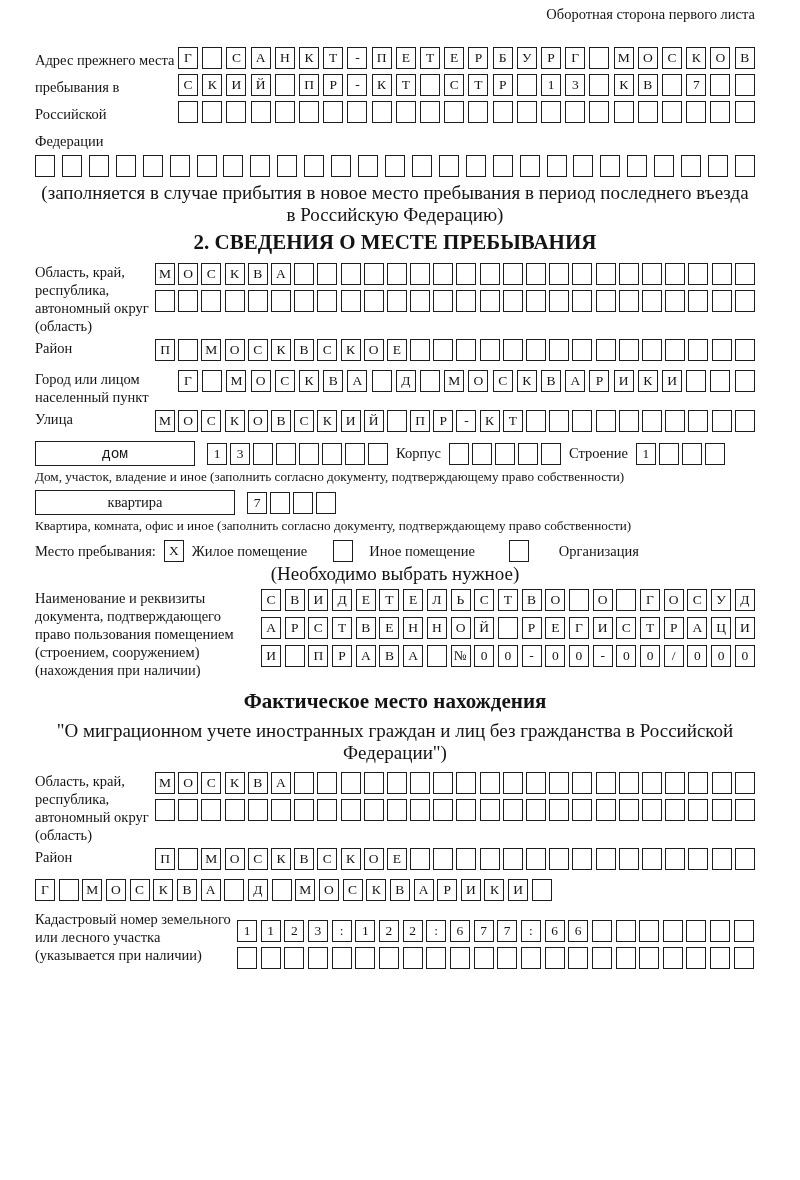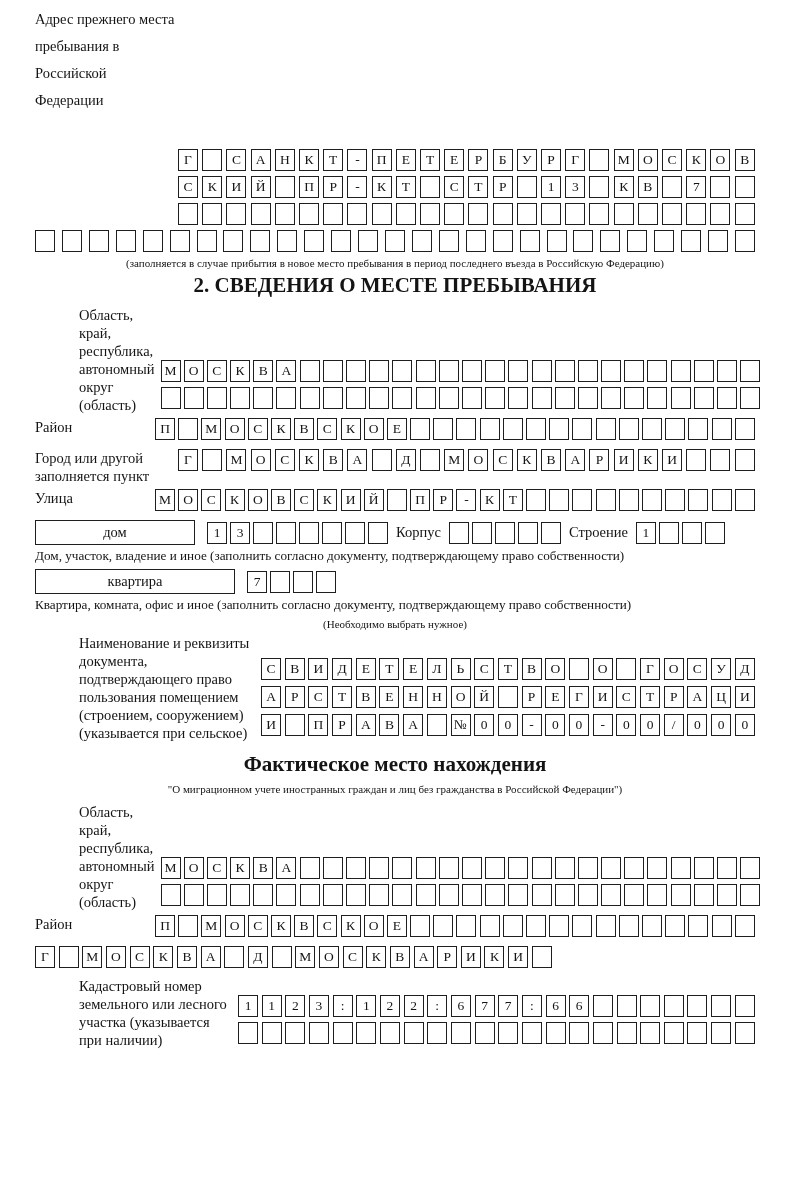--- a/index.html
+++ b/index.html
@@ -19,49 +19,50 @@
     border:1.6px solid #1e1e1e;
     display:inline-flex;align-items:center;justify-content:center;
     font-size:13.5px;line-height:1;background:#fff;
   }
   .cellrow{display:flex;justify-content:space-between;margin-bottom:5px;}
   .w24{width:577px;margin-left:auto;}
   .w26{width:600px;margin-left:auto;}
   .w27{width:720px;}
   .w21{width:494px;}
   .w22{width:517px;margin-left:auto;}
-  .block1{display:flex;flex-direction:column;}
+  .block1{display:flex;}
   .b1label{width:143px;flex:0 0 143px;font-size:14.5px;line-height:27px;}
   .b1rows{flex:1;}
-  .note{text-align:center;font-size:11px;margin:1px 0 3px 0;}
+  .note{text-align:center;font-size:19px;margin:1px 0 3px 0;}
   .h-bold{text-align:center;font-weight:bold;font-size:21px;margin:4px 0 8px 0;}
   .field{display:flex;margin-bottom:4px;}
-  .field.top{align-items:flex-end;margin-left:44px;}
+  .field.top{align-items:flex-start;}
   .field.mid{}
   .flabel{flex:1;font-size:14.5px;line-height:18px;padding-right:6px;}
   .frows{flex:0 0 auto;}
   .inline-row{display:flex;align-items:center;margin-bottom:3px;}
   .widebox{box-sizing:border-box;border:1.6px solid #1e1e1e;height:25px;display:flex;align-items:center;justify-content:center;font-size:14.5px;}
-  .dombox{width:160px;}
+  .dombox{width:160px;font-family:Liberation Mono, monospace;}
   .kvbox{width:200px;}
   .gap3{display:flex;gap:3px;}
   .small-label{font-size:14.5px;padding:0 8px;}
   .caption{font-size:13.2px;margin:2px 0 5px 0;}
   .chk{box-sizing:border-box;width:20px;height:22px;border:1.6px solid #1e1e1e;display:inline-flex;align-items:center;justify-content:center;font-size:13.5px;flex:0 0 auto;}
   .chkrow{display:flex;align-items:center;font-size:14.5px;margin:6px 0 1px 0;}
   .docrows .cellrow{margin-bottom:6px;}
   .stamp-wrap{width:372px;margin-left:auto;margin-top:4px;}
   .stamp-box{box-sizing:border-box;width:372px;height:176px;border:1.6px solid #1e1e1e;}
   .stamp-caption{width:420px;margin-left:-24px;text-align:center;font-size:13.4px;line-height:18px;margin-top:4px;}
 </style>
 </head>
 <body>
 
 <div class="page">
 
+  <div class="hdr-note">Оборотная сторона первого листа</div>
 
   <div class="block1">
     <div class="b1label">Адрес прежнего места пребывания в Российской Федерации</div>
     <div class="b1rows">
       <div class="cellrow w24">
           <span class="cell">Г</span>
           <span class="cell"></span>
           <span class="cell">С</span>
           <span class="cell">А</span>
           <span class="cell">Н</span>
@@ -262,21 +263,21 @@
           <span class="cell"></span>
           <span class="cell"></span>
           <span class="cell"></span>
           <span class="cell"></span>
           <span class="cell"></span>
         </div>
       </div>
   </div>
 
   <div class="field mid">
-    <div class="flabel">Город или другой заполняется пункт</div>
+    <div class="flabel">Город или лицом населенный пункт</div>
     <div class="frows">
         <div class="cellrow w24">
           <span class="cell">Г</span>
           <span class="cell"></span>
           <span class="cell">М</span>
           <span class="cell">О</span>
           <span class="cell">С</span>
           <span class="cell">К</span>
           <span class="cell">В</span>
           <span class="cell">А</span>
@@ -368,24 +369,33 @@
     <div class="widebox kvbox">квартира</div>
     <div class="gap3" style="margin-left:12px;">
         <span class="cell">7</span>
         <span class="cell"></span>
         <span class="cell"></span>
         <span class="cell"></span>
       </div>
   </div>
   <div class="caption">Квартира, комната, офис и иное (заполнить согласно документу, подтверждающему право собственности)</div>
 
+  <div class="chkrow">
+    <span>Место пребывания:</span>
+    <span class="chk" style="margin-left:8px;">X</span>
+    <span style="margin-left:8px;">Жилое помещение</span>
+    <span class="chk" style="margin-left:26px;"></span>
+    <span style="margin-left:16px;">Иное помещение</span>
+    <span class="chk" style="margin-left:34px;"></span>
+    <span style="margin-left:30px;">Организация</span>
+  </div>
   <div class="note">(Необходимо выбрать нужное)</div>
 
   <div class="field top" style="margin-top:4px;">
-    <div class="flabel" style="max-width:226px;">Наименование и реквизиты документа, подтверждающего право пользования помещением (строением, сооружением) (указывается при сельское)</div>
+    <div class="flabel" style="max-width:226px;">Наименование и реквизиты документа, подтверждающего право пользования помещением (строением, сооружением) (нахождения при наличии)</div>
     <div class="frows docrows">
       <div class="cellrow w21">
           <span class="cell">С</span>
           <span class="cell">В</span>
           <span class="cell">И</span>
           <span class="cell">Д</span>
           <span class="cell">Е</span>
           <span class="cell">Т</span>
           <span class="cell">Е</span>
           <span class="cell">Л</span>

